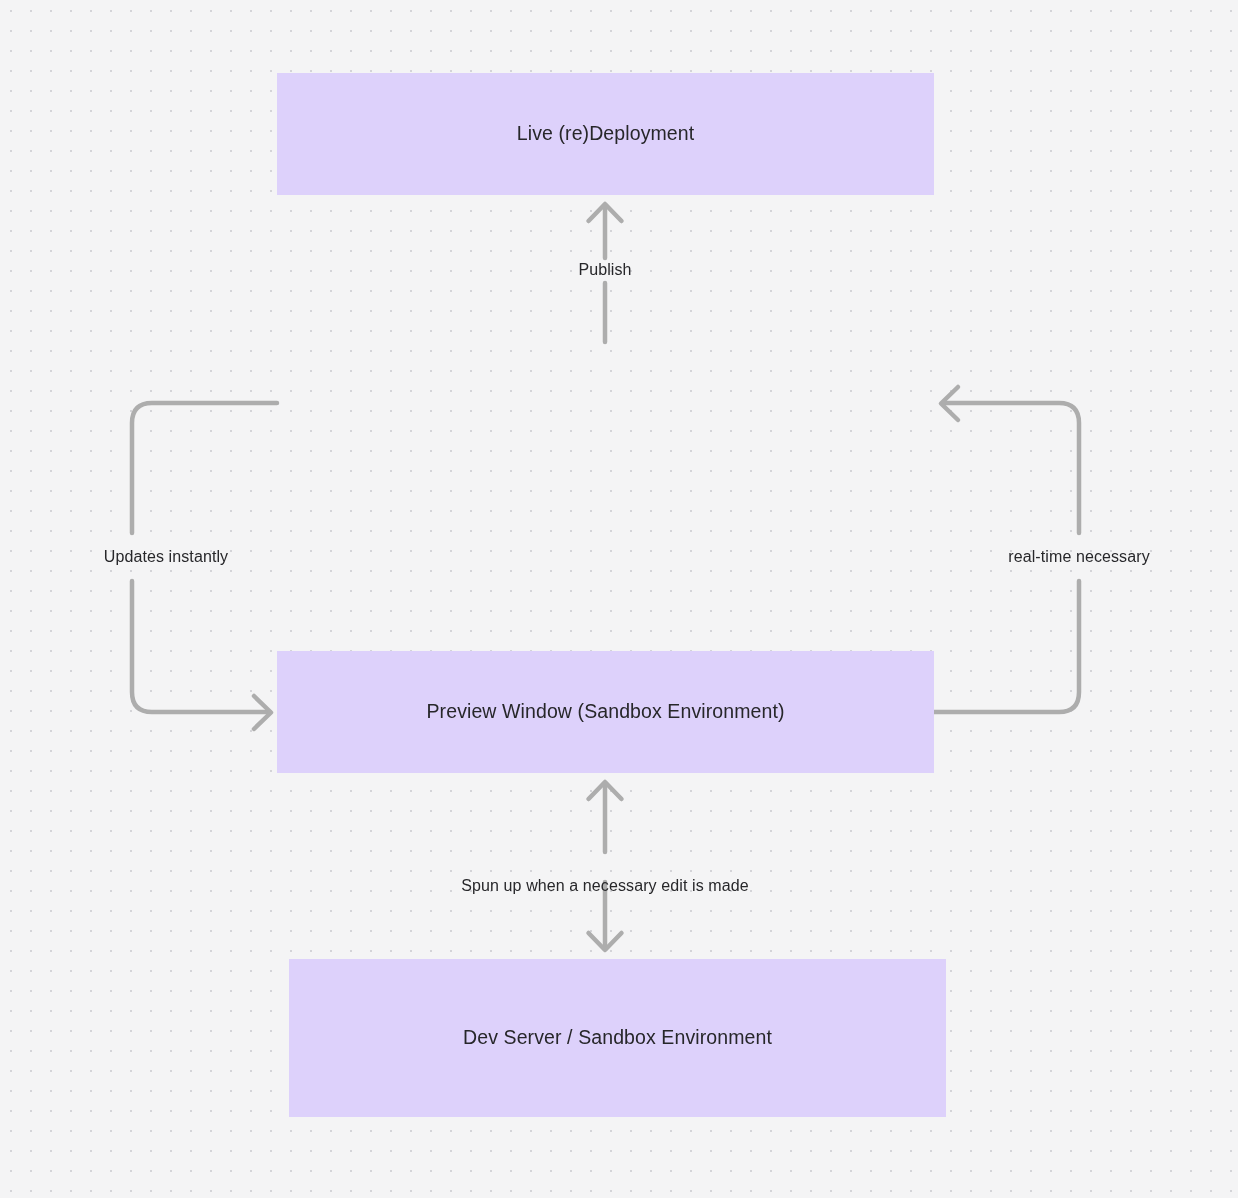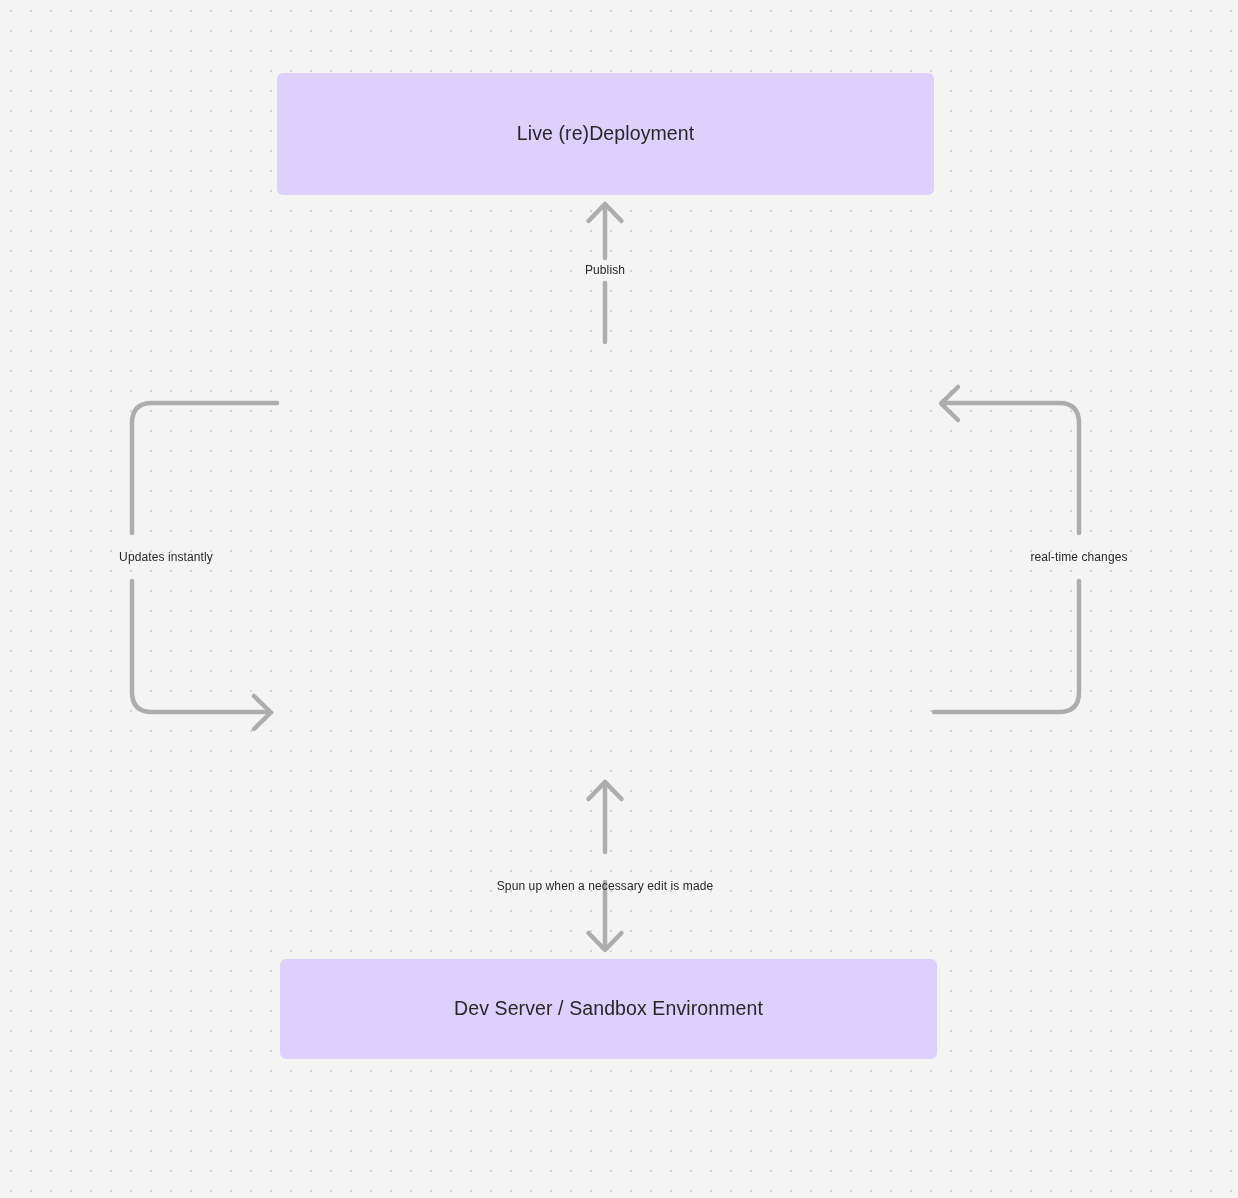--- a/index.html
+++ b/index.html
@@ -26,36 +26,36 @@
     left: 0;
     top: 0;
     width: 1238px;
     height: 1198px;
     pointer-events: none;
   }
   .node {
     position: absolute;
     box-sizing: border-box;
     background: #ddd1fb;
-    border-radius: 6px;
+    border-radius: 0;
     display: flex;
     align-items: center;
     justify-content: center;
     text-align: center;
     color: #27272a;
     font-size: 19.5px;
     font-family: "Liberation Sans", sans-serif;
     letter-spacing: 0.1px;
     padding: 0 14px;
     line-height: 1.3;
   }
   .edge-label {
     position: absolute;
     color: #27272a;
-    font-size: 12px;
+    font-size: 16px;
     font-family: "Liberation Sans", sans-serif;
     white-space: nowrap;
     transform: translate(-50%, -50%);
     letter-spacing: 0.1px;
   }
 </style>
 </head>
 <body>
 
 <div id="canvas">
@@ -91,26 +91,29 @@
       <path d="M 605 882 L 605 949" fill="none" stroke="#adadad" stroke-width="4.5" stroke-linecap="round"></path>
       <path d="M 588.5 933 L 605 950 L 621.5 933" fill="none" stroke="#adadad" stroke-width="4.5" stroke-linecap="round" stroke-linejoin="round"></path>
     </g>
   </svg>
 
   <div class="node" style="left:277px; top:73px; width:657px; height:122px;">
     <span>Live (re)Deployment</span>
   </div>
 
 
+  <div class="node" style="left:277px; top:651px; width:657px; height:122px;">
+    <span>Preview Window (Sandbox Environment)</span>
+  </div>
 
-  <div class="node" style="left:280px; top:959px; width:657px; height:100px;">
+  <div class="node" style="left:289px; top:959px; width:657px; height:158px;">
     <span>Dev Server / Sandbox Environment</span>
   </div>
 
   <div class="edge-label" style="left:605px; top:270px;">Publish</div>
 
   <div class="edge-label" style="left:132px; top:557px;margin-left:34px;">Updates instantly</div>
 
-  <div class="edge-label" style="left:1079px; top:557px;">real-time changes</div>
+  <div class="edge-label" style="left:1079px; top:557px;">real-time necessary</div>
 
   <div class="edge-label" style="left:605px; top:866px;margin-top:20px;">Spun up when a necessary edit is made</div>
 
 </div>
 
 </body></html>

